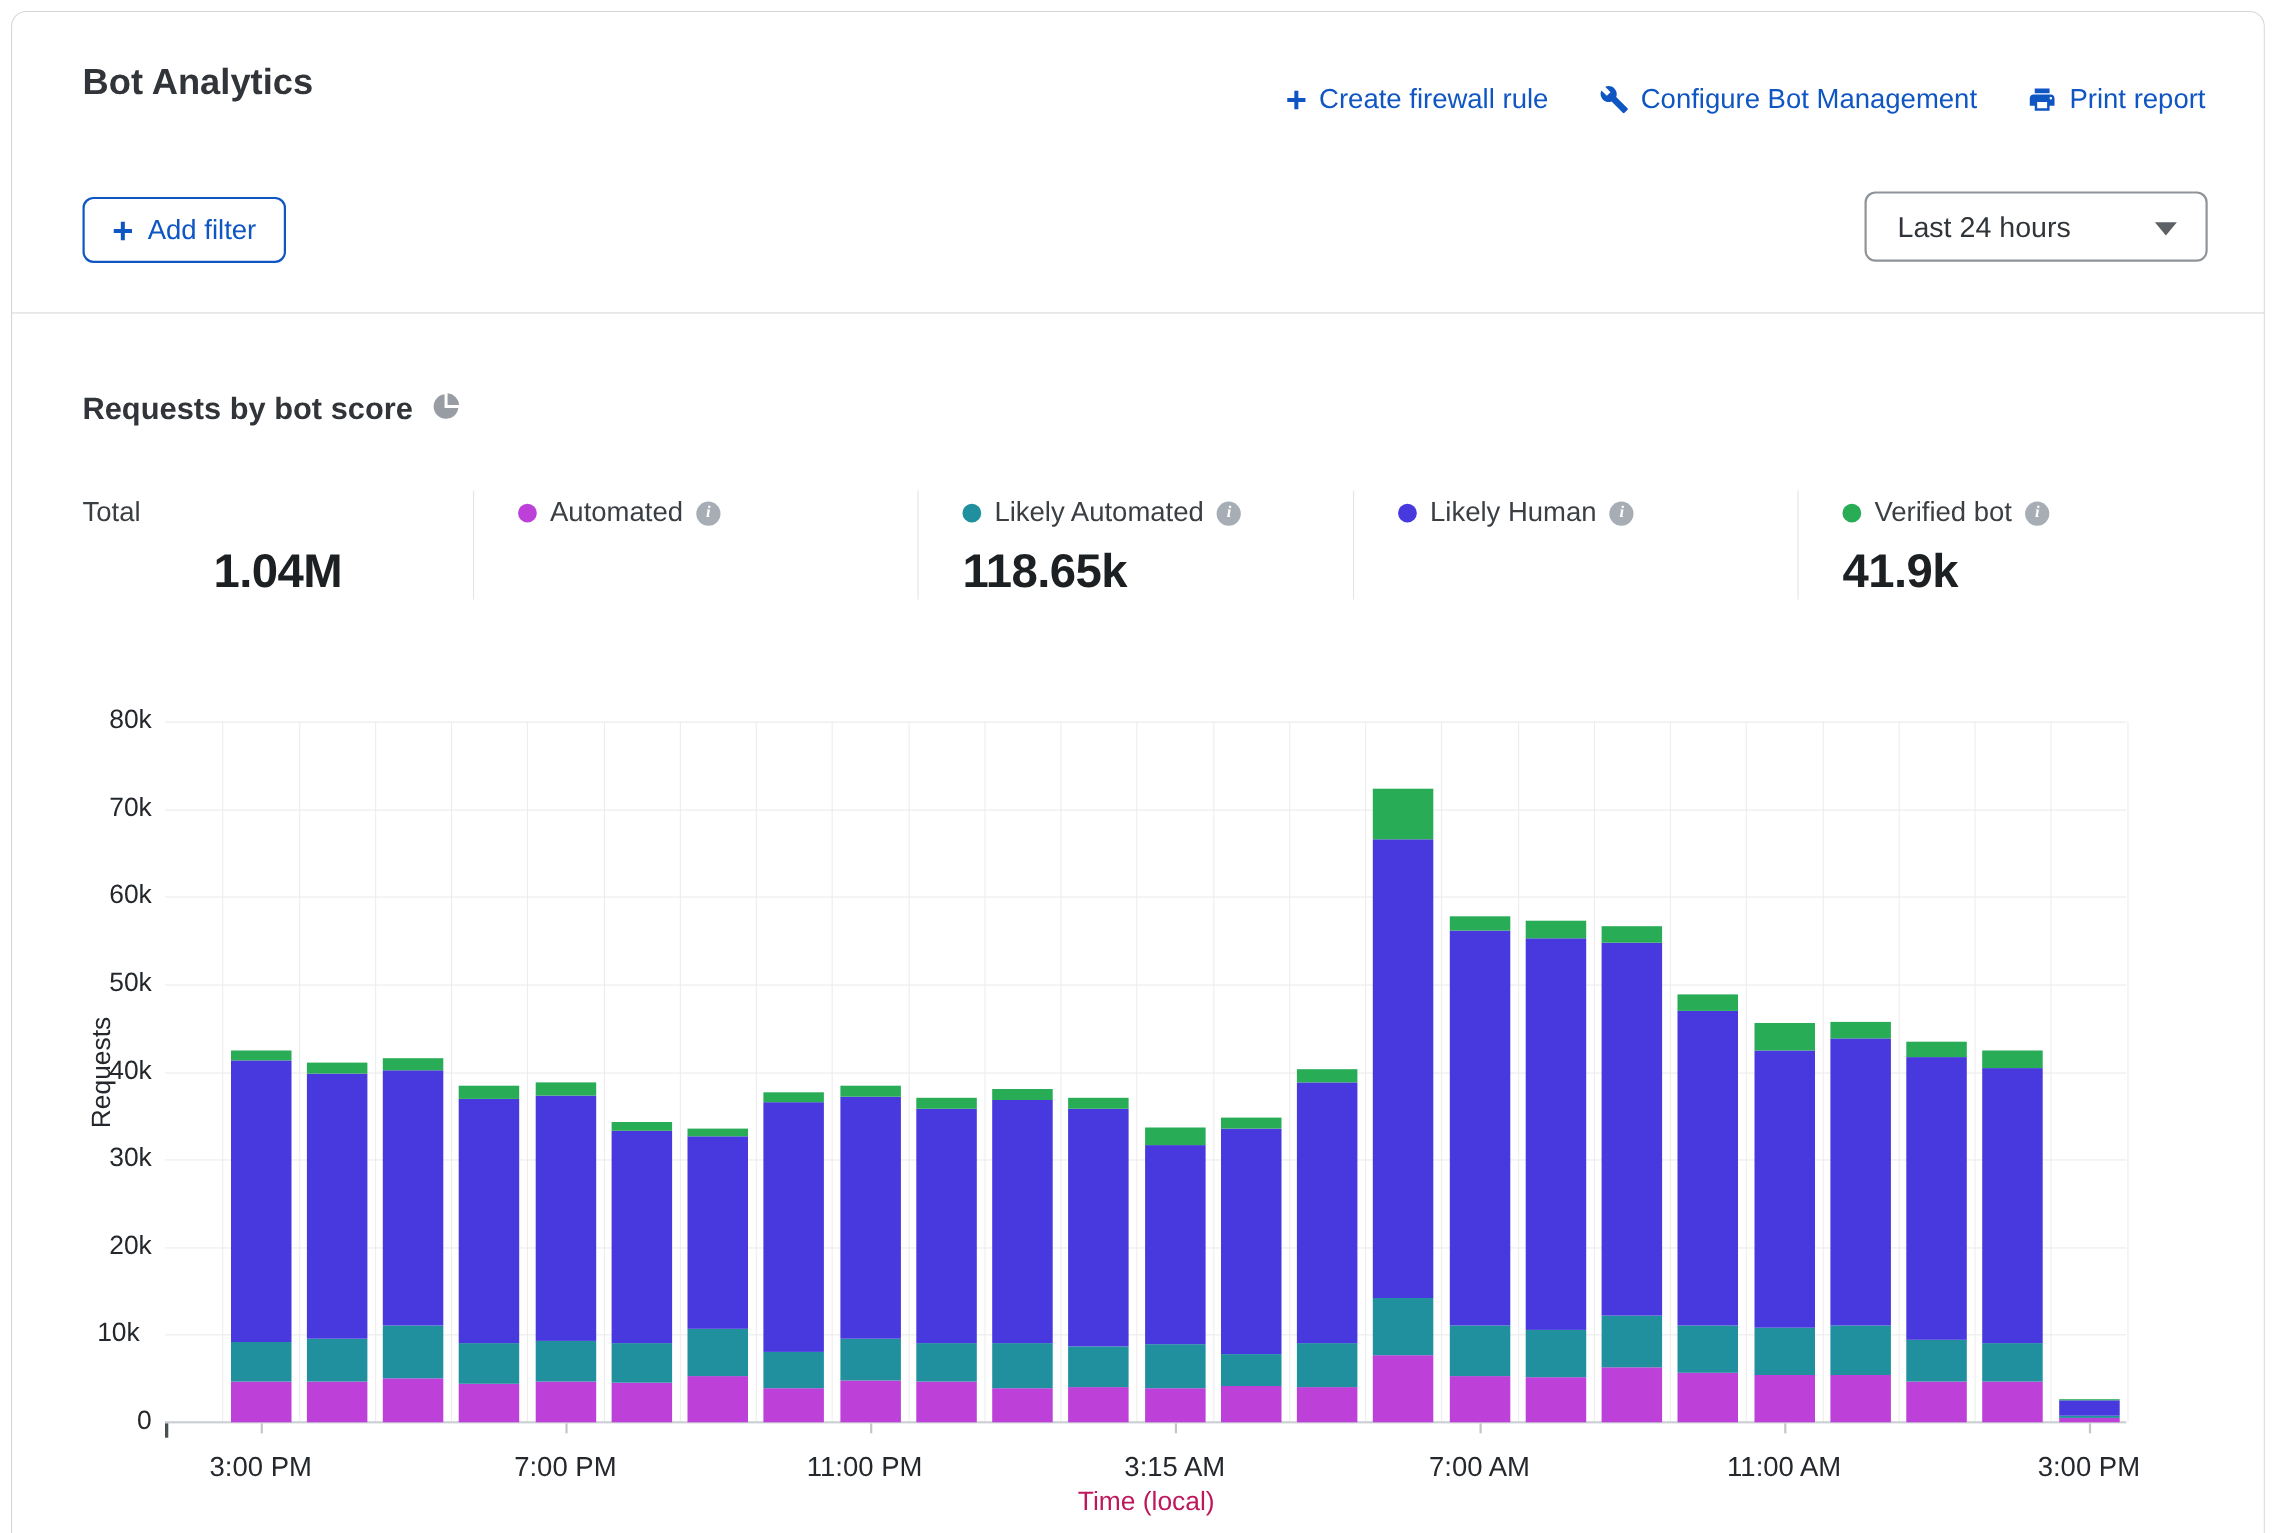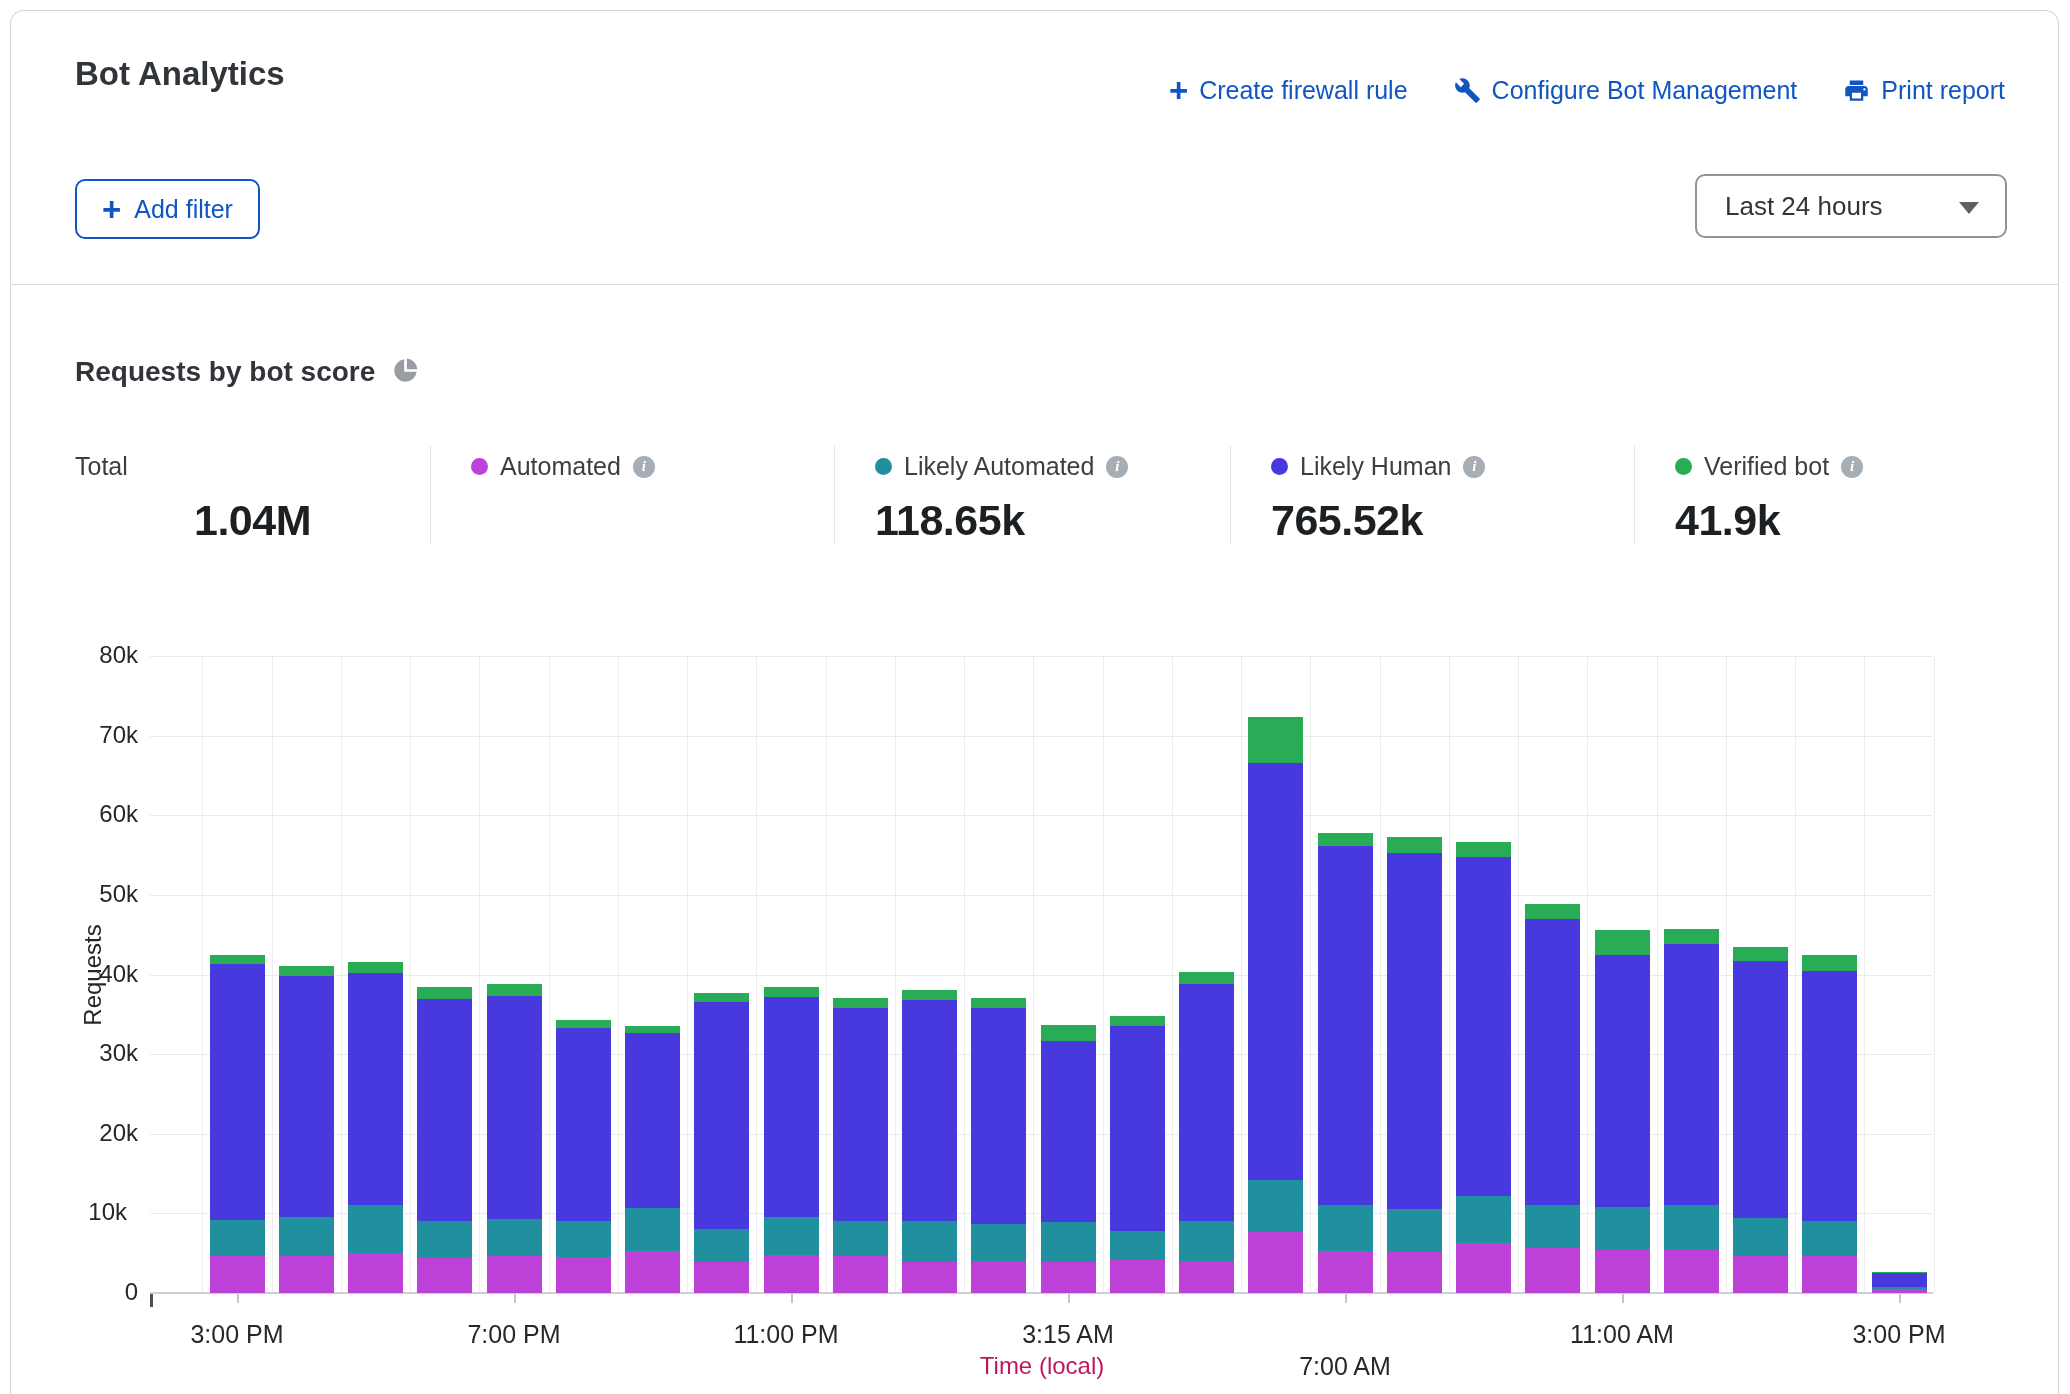--- a/index.html
+++ b/index.html
@@ -115,21 +115,20 @@
           <span class="info-icon">i</span>
         </div>
         <div class="stat-value">118.65k</div>
       </div>
       <div class="stat-col bordered" style="width: 404px;">
         <div class="stat-label-row">
           <span class="dot" style="background: rgb(71, 57, 221);"></span>
           <span>Likely Human</span>
           <span class="info-icon">i</span>
         </div>
-        <div class="stat-value">765.52k</div>
       </div>
       <div class="stat-col bordered" style="width: 396px;">
         <div class="stat-label-row">
           <span class="dot" style="background: rgb(40, 172, 86);"></span>
           <span>Verified bot</span>
           <span class="info-icon">i</span>
         </div>
         <div class="stat-value">41.9k</div>
       </div>
     </div>
@@ -282,21 +281,21 @@
       <div class="xtick-mark" style="left: 150px; top: 1294px; width: 3px; height: 13px; background: rgb(74, 79, 84);"></div>
       <div class="xtick-mark" style="left: 237px; top: 1294px; width: 2px; height: 9px; background: rgb(194, 198, 202);"></div>
       <div class="xtick-label" style="left: 117px; top: 1320px;">3:00 PM</div>
       <div class="xtick-mark" style="left: 514px; top: 1294px; width: 2px; height: 9px; background: rgb(194, 198, 202);"></div>
       <div class="xtick-label" style="left: 394px; top: 1320px;">7:00 PM</div>
       <div class="xtick-mark" style="left: 791px; top: 1294px; width: 2px; height: 9px; background: rgb(194, 198, 202);"></div>
       <div class="xtick-label" style="left: 666px; top: 1320px;">11:00 PM</div>
       <div class="xtick-mark" style="left: 1068px; top: 1294px; width: 2px; height: 9px; background: rgb(194, 198, 202);"></div>
       <div class="xtick-label" style="left: 948px; top: 1320px;">3:15 AM</div>
       <div class="xtick-mark" style="left: 1345px; top: 1294px; width: 2px; height: 9px; background: rgb(194, 198, 202);"></div>
-      <div class="xtick-label" style="left: 1225px; top: 1320px; margin-top: 32px;">7:00 AM</div>
+      <div class="xtick-label" style="left: 1225px; top: 1320px;">7:00 AM</div>
       <div class="xtick-mark" style="left: 1622px; top: 1294px; width: 2px; height: 9px; background: rgb(194, 198, 202);"></div>
       <div class="xtick-label" style="left: 1502px; top: 1320px;">11:00 AM</div>
       <div class="xtick-mark" style="left: 1899px; top: 1294px; width: 2px; height: 9px; background: rgb(194, 198, 202);"></div>
       <div class="xtick-label" style="left: 1779px; top: 1320px;">3:00 PM</div>
       <div class="axis-title-y" style="left: 93px; top: 975px;">Requests</div>
       <div class="axis-title-x" style="left: 1042px; top: 1352px;">Time (local)</div>
     </div>
 </div>
 
 </body></html>

